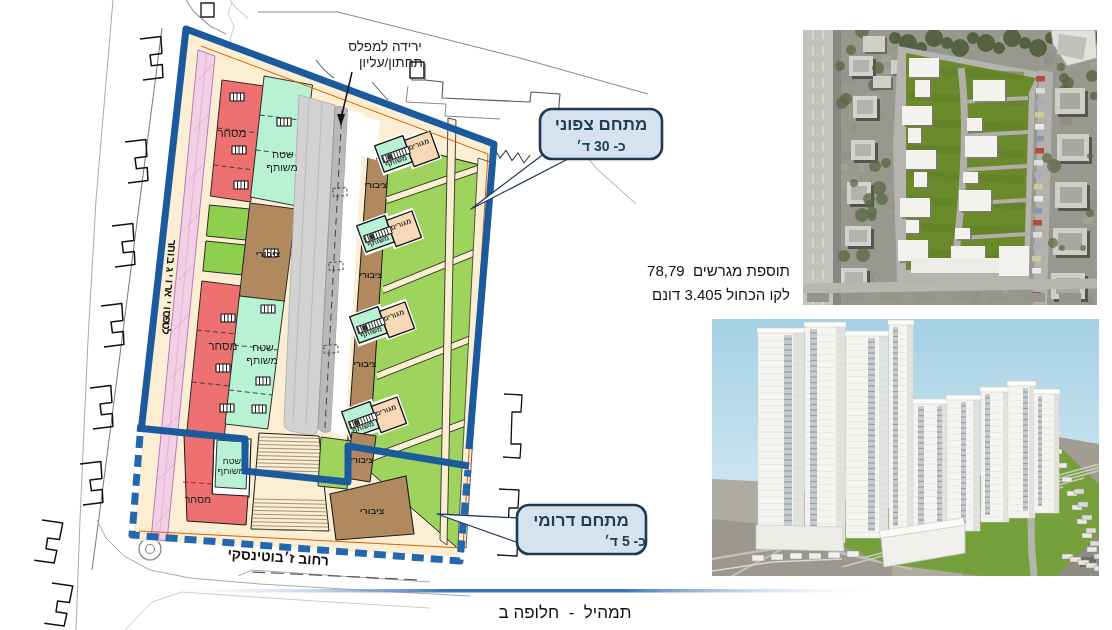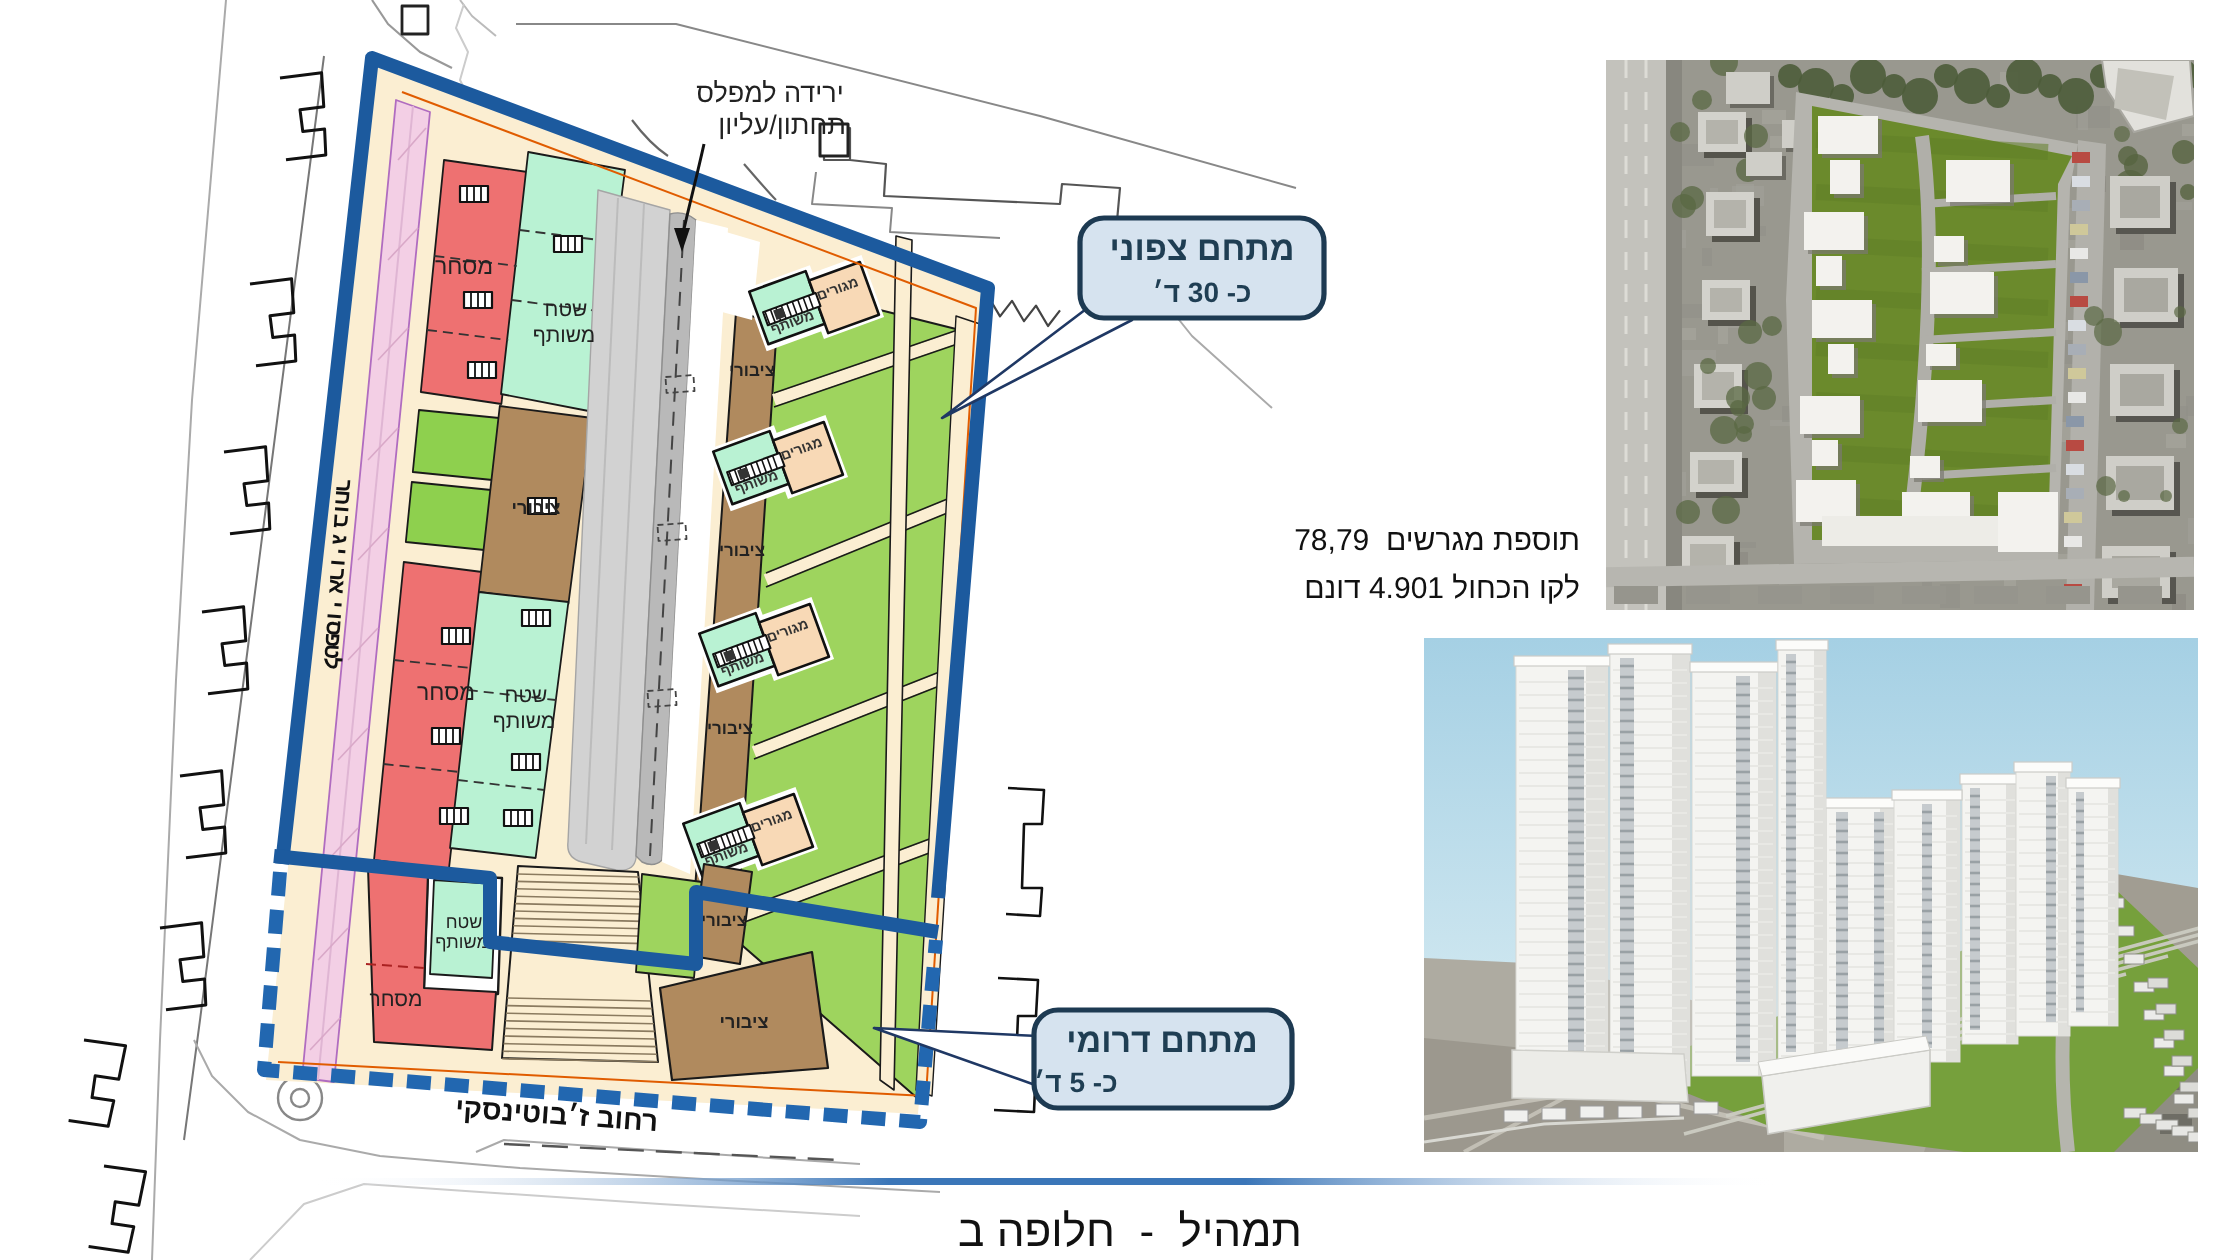--- a/index.html
+++ b/index.html
@@ -1297,18 +1297,18 @@
 
 <polyline points="0.0,252.0 60.0,243.0 130.0,240.0" fill="none" stroke="#d8d8d2" stroke-width="1.5"></polyline>
 </g>
     </g>
 
 <rect x="0" y="589" width="1112" height="3.5" fill="url(#rule)"></rect>
 </svg>
 
 <div class="t" dir="rtl" style="left:540px;top:138px;width:122px;text-align:center;font-size:14px;font-weight:bold;color:#1f3e53">כ- 30 ד׳</div>
 
-<div class="t" dir="rtl" style="left:517px;top:533px;width:129px;text-align:left;font-size:14px;font-weight:bold;color:#1f3e53">כ- 5 ד׳</div>
+<div class="t" dir="rtl" style="left:517px;top:533px;width:129px;text-align:right;font-size:14px;font-weight:bold;color:#1f3e53">כ- 5 ד׳</div>
 
 <div class="t" dir="rtl" style="right:322px;top:262px;font-size:15px">תוספת מגרשים&nbsp; 78,79</div>
-<div class="t" dir="rtl" style="right:322px;top:286px;font-size:15px">לקו הכחול 4.901 דונם</div>
-
-<div class="t" dir="rtl" style="left:460px;top:603px;width:210px;text-align:center;font-size:22px">תמהיל&nbsp; -&nbsp; חלופה ב</div>
+<div class="t" dir="rtl" style="right:322px;top:286px;font-size:15px">לקו הכחול 3.405 דונם</div>
+
+<div class="t" dir="rtl" style="left:460px;top:603px;width:210px;text-align:center;font-size:17px">תמהיל&nbsp; -&nbsp; חלופה ב</div>
 
 </body></html>

